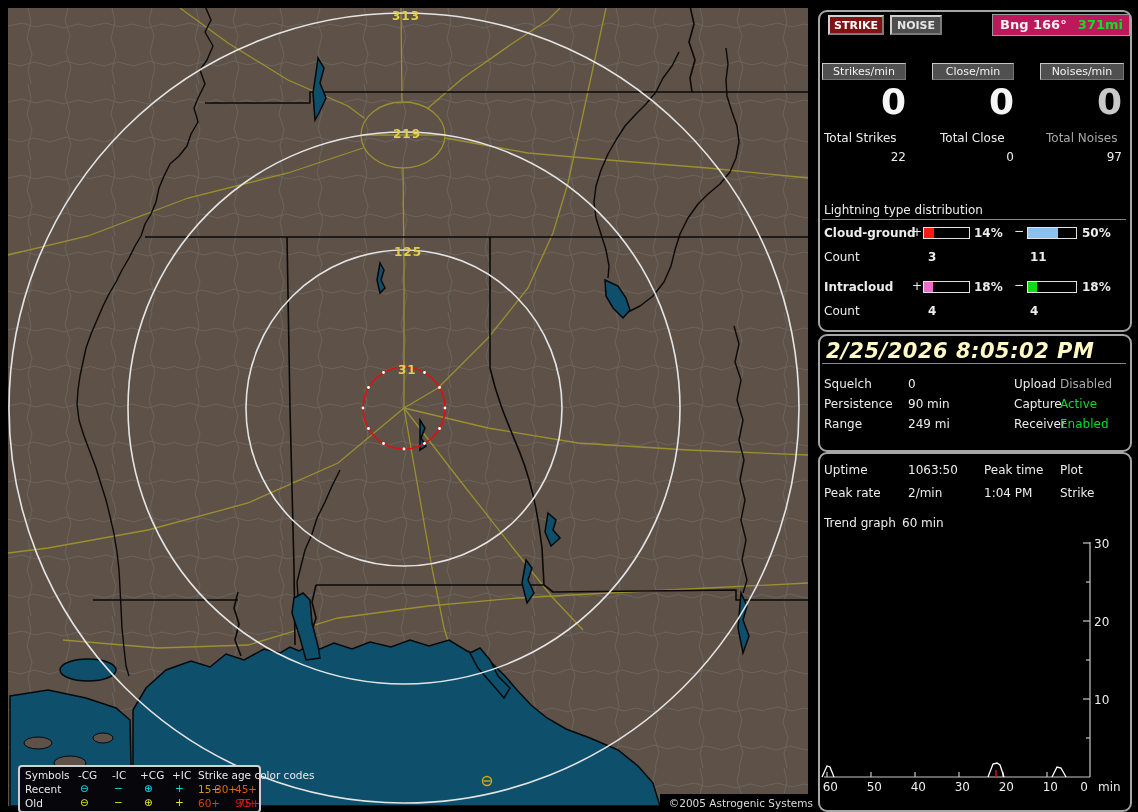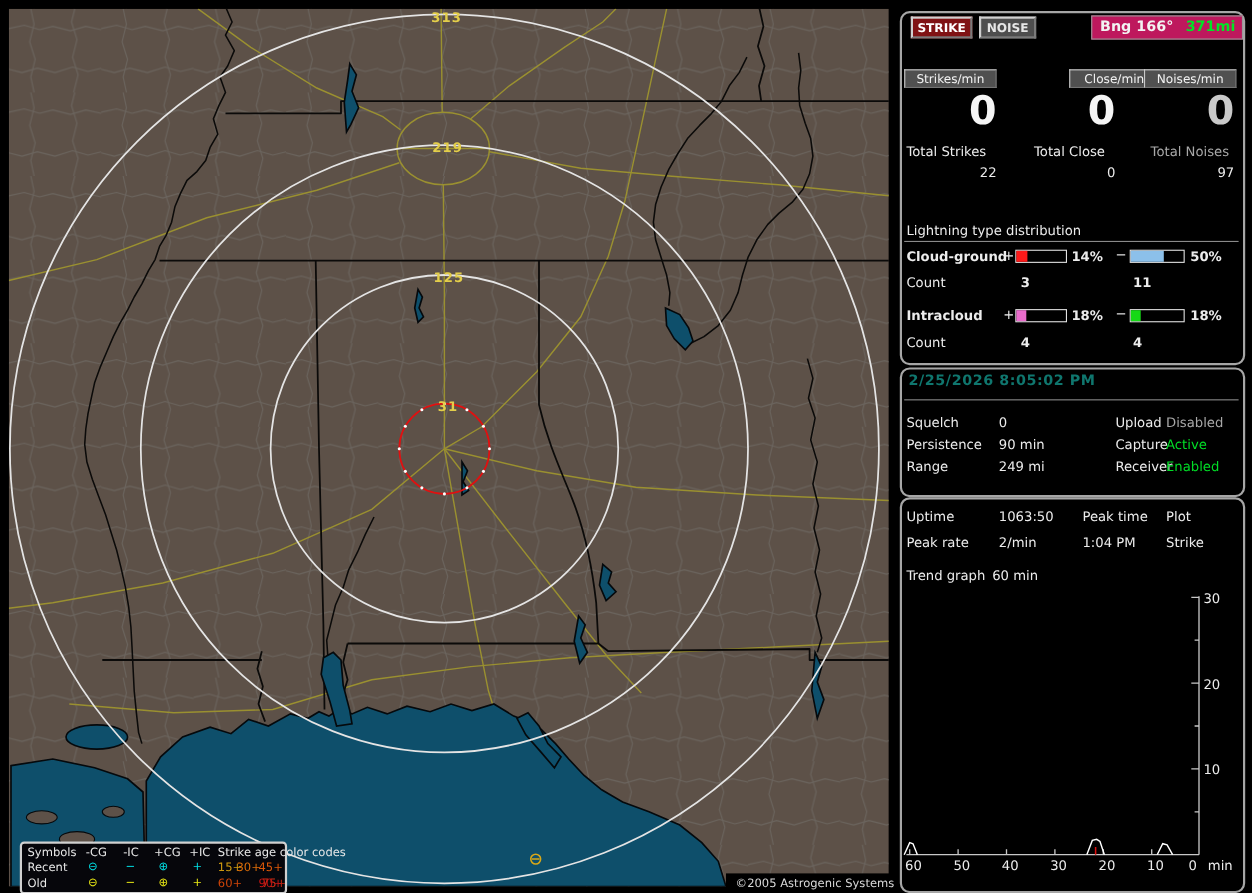--- a/index.html
+++ b/index.html
@@ -190,21 +190,21 @@
 
   <div class="btn" style="left:828px;top:15px;width:56px;height:20px;background:#801214;color:#ffffff;">STRIKE</div>
   <div class="btn" style="left:890px;top:15px;width:52px;height:20px;background:#4e4e4e;color:#e6e6e6;">NOISE</div>
 
   <div class="abs" style="left:992px;top:14px;width:138px;height:22px;background:#be185d;border:1px solid #9a9a9a;box-sizing:border-box;">
     <span class="abs bold" style="left:7px;top:2px;font-size:13px;color:#f2f2f2;">Bng 166°</span>
     <span class="abs bold" style="right:6px;top:2px;font-size:13px;color:#00e426;">371mi</span>
   </div>
 
   <div class="chip" style="left:822px;top:63px;width:84px;height:17px;">Strikes/min</div>
-  <div class="chip" style="left:932px;top:63px;width:82px;height:17px;margin-left:40px;">Close/min</div>
+  <div class="chip" style="left:932px;top:63px;width:82px;height:17px;">Close/min</div>
   <div class="chip" style="left:1040px;top:63px;width:84px;height:17px;">Noises/min</div>
 
   <div class="bigzero ralign" style="left:806px;top:84px;width:100px;">0</div>
   <div class="bigzero ralign" style="left:918px;top:84px;width:96px;">0</div>
   <div class="bigzero ralign" style="left:1026px;top:84px;width:96px;color:#c9c9c9;">0</div>
 
   <span class="lbl" style="left:824px;top:131px;">Total Strikes</span>
   <span class="lbl" style="left:940px;top:131px;">Total Close</span>
   <span class="lbl dim" style="left:1046px;top:131px;">Total Noises</span>
 
@@ -242,21 +242,21 @@
       <i style="width:9px;background:#16d916;"></i>
     </div>
   <span class="lbl bold" style="left:1082px;top:280px;">18%</span>
 
   <span class="lbl" style="left:824px;top:304px;">Count</span>
   <span class="lbl bold" style="left:928px;top:304px;">4</span>
   <span class="lbl bold" style="left:1030px;top:304px;">4</span>
 
   <div class="panel" style="left:818px;top:334px;width:310px;height:114px;"></div>
 
-  <span class="abs bold" style="left:826px;top:339px;font-size:13px;color:#0f766e;letter-spacing:0.5px;">2/25/2026 8:05:02 PM</span>
+  <span class="abs bold" style="left:826px;top:339px;font-size:21px;color:#fef9c3;letter-spacing:0.5px;font-style:italic;">2/25/2026 8:05:02 PM</span>
   <div class="hr" style="left:822px;top:363px;width:304px;"></div>
 
   <span class="lbl" style="left:824px;top:377px;">Squelch</span>
   <span class="lbl" style="left:908px;top:377px;">0</span>
   <span class="lbl" style="left:1014px;top:377px;">Upload</span>
   <span class="lbl dim" style="left:1060px;top:377px;">Disabled</span>
 
   <span class="lbl" style="left:824px;top:397px;">Persistence</span>
   <span class="lbl" style="left:908px;top:397px;">90 min</span>
   <span class="lbl" style="left:1014px;top:397px;">Capture</span>

